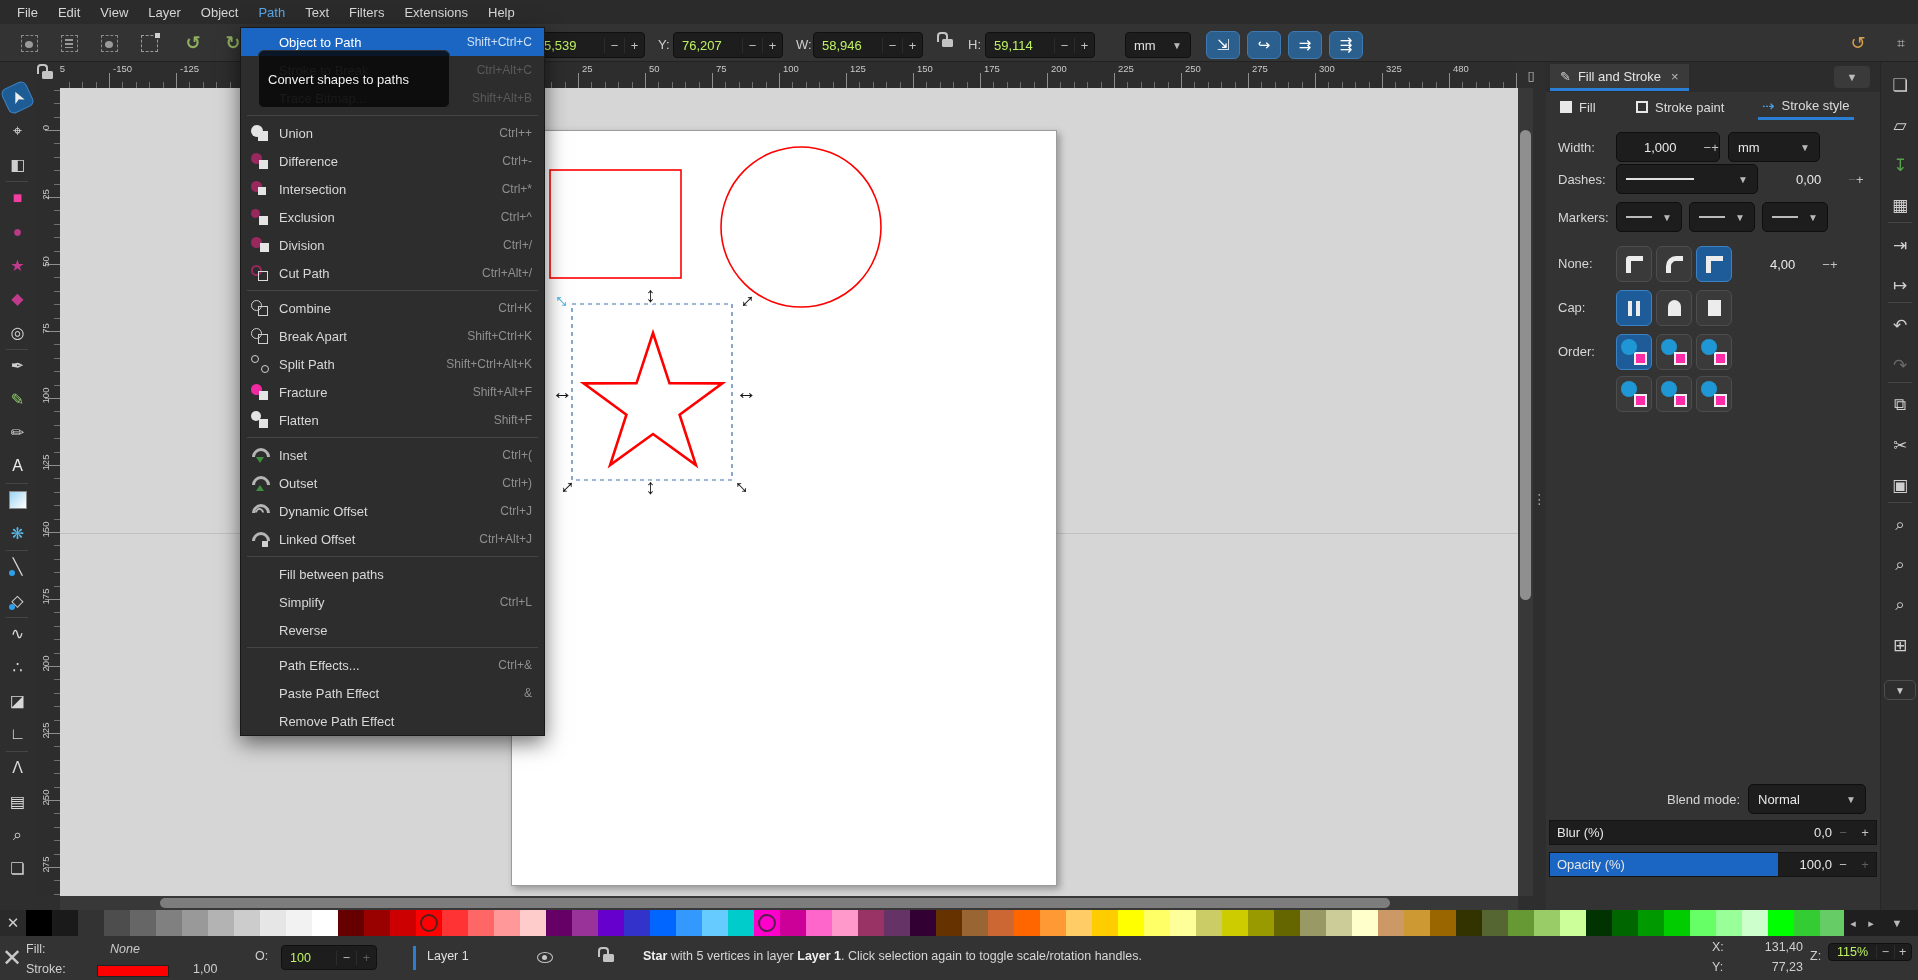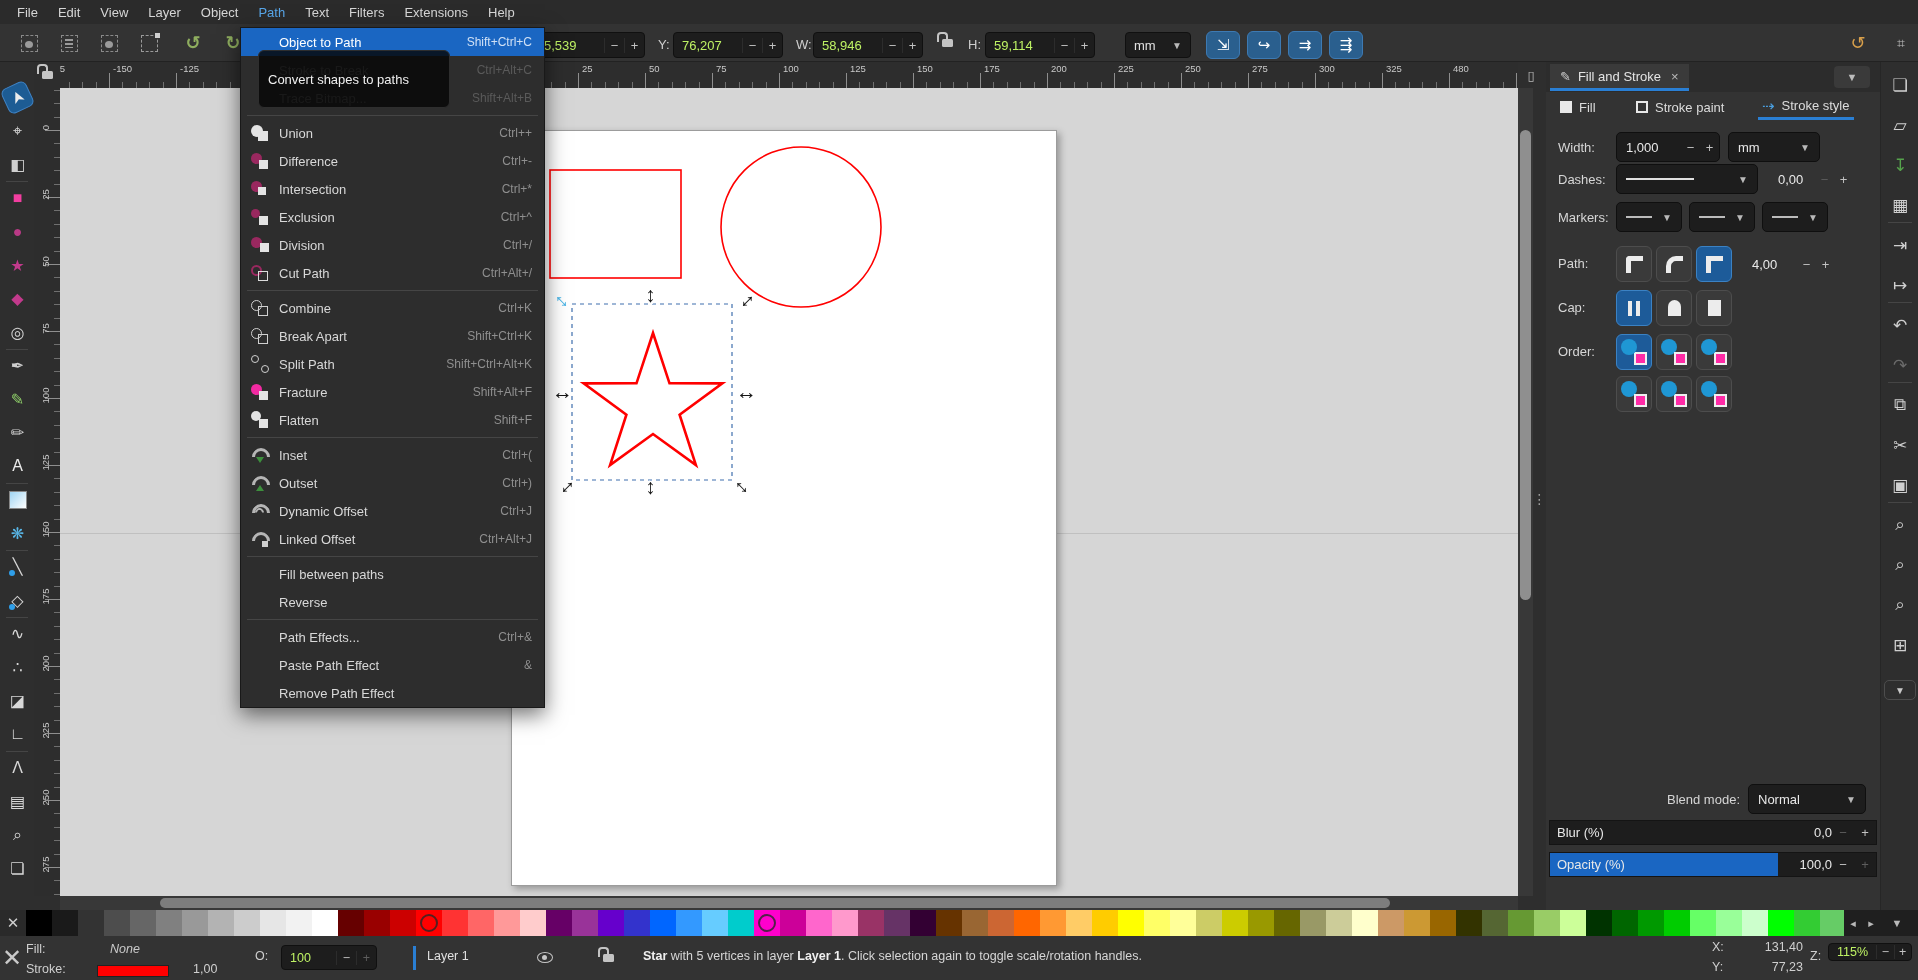--- a/index.html
+++ b/index.html
@@ -87,21 +87,21 @@
   #dockchev { position:absolute; right:10px; top:4px; width:36px; height:22px; background:#3a3a3a; border-radius:4px;
     display:flex; align-items:center; justify-content:center; color:#bbb; font-size:11px; }
   .fstab { position:absolute; top:32px; height:26px; display:flex; align-items:center; gap:7px; color:#dcdcdc; padding:0 4px; }
   .fstab .sq { width:12px; height:12px; background:#e8e8e8; display:inline-block; }
   .fstab .sqo { width:12px; height:12px; border:2px solid #e8e8e8; display:inline-block; }
   .fstab .arrow { color:#4a9fe0; font-size:15px; }
   .fstab.active { border-bottom:3px solid #2a7fd4; }
   .plabel { position:absolute; color:#d6d6d6; font-size:13px; }
   .pnum { position:absolute; height:30px; background:#1d1d1d; border:1px solid #0f0f0f; border-radius:5px;
     display:flex; align-items:center; }
-  .pnum .val { flex:1; padding:0 9px; color:#eaeaea; }
+  .pnum .val { flex:1; padding:0 27px; color:#eaeaea; }
   .pnum .mm,.pnum .pp { width:19px; text-align:center; color:#c3c3c3; }
   .pnum .dim { color:#5d5d5d; }
   .pdd { position:absolute; height:30px; background:#1d1d1d; border:1px solid #0f0f0f; border-radius:5px;
     display:flex; align-items:center; justify-content:space-between; padding:0 9px; color:#e8e8e8; }
   .dashline { width:68px; height:2px; background:#e0e0e0; }
   .markline { width:26px; height:2px; background:#bbb; }
   .sqbtn { position:absolute; width:36px; height:36px; background:#3a3a3a; border:1px solid #4d4d4d; border-radius:6px;
     display:flex; align-items:center; justify-content:center; }
   .sqbtn.active { background:#1d5b99; border-color:#3b82c4; }
   .joinshape { width:17px; height:17px; border-top:5px solid #ececec; border-left:5px solid #ececec; }
@@ -428,21 +428,21 @@
       </div>
     <div class="pdd" style="left:143px;top:140px;width:66px">
         <span class="markline"></span>
         <span class="caret">▼</span>
       </div>
     <div class="pdd" style="left:216px;top:140px;width:66px">
         <span class="markline"></span>
         <span class="caret">▼</span>
       </div>
 
-    <span class="plabel" style="left:12px;top:194px">Path:</span>
+    <span class="plabel" style="left:12px;top:194px">None:</span>
     <div class="sqbtn join-bevel" style="left:70px;top:184px">
         <span class="joinshape"></span>
       </div>
     <div class="sqbtn join-round" style="left:110px;top:184px">
         <span class="joinshape"></span>
       </div>
     <div class="sqbtn active join-miter" style="left:150px;top:184px">
         <span class="joinshape"></span>
       </div>
     <div class="pnum" style="left:196px;top:187px;width:94px;background:none;border-color:transparent">
@@ -744,20 +744,24 @@
         <span class="mic i-linked-offset"></span>
         <span class="ml">Linked Offset</span>
         <span class="sc">Ctrl+Alt+J</span>
       </div>
       <div class="msep"></div>
       <div class="mrow">
         <span class="ml">Fill between paths</span>
         <span class="sc"></span>
       </div>
       <div class="mrow">
+        <span class="ml">Simplify</span>
+        <span class="sc">Ctrl+L</span>
+      </div>
+      <div class="mrow">
         <span class="ml">Reverse</span>
         <span class="sc"></span>
       </div>
       <div class="msep"></div>
       <div class="mrow">
         <span class="ml">Path Effects...</span>
         <span class="sc">Ctrl+&amp;</span>
       </div>
       <div class="mrow">
         <span class="ml">Paste Path Effect</span>

